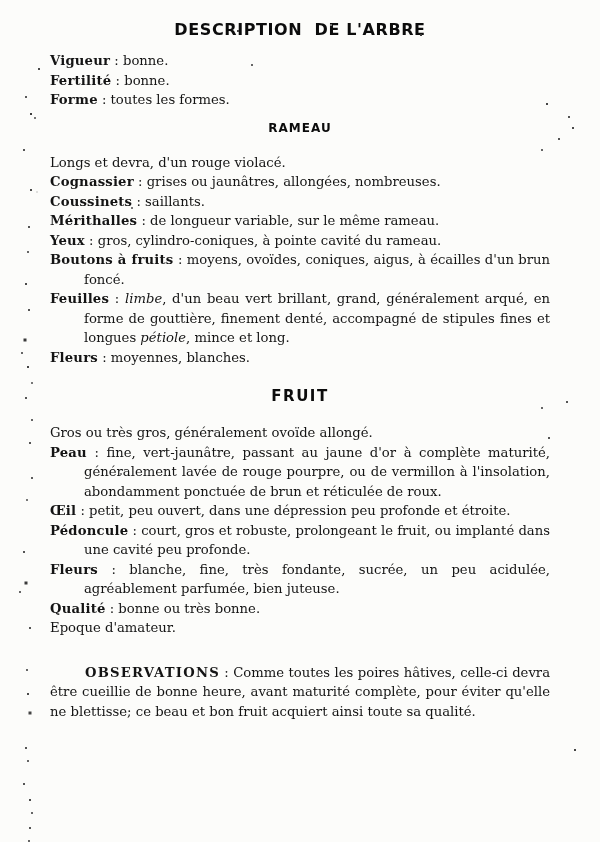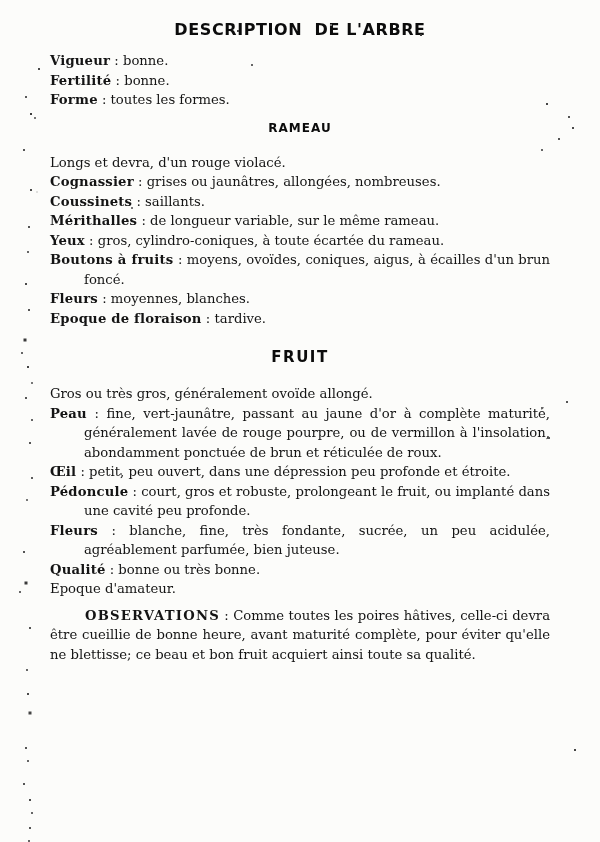--- a/index.html
+++ b/index.html
@@ -33,21 +33,21 @@
     font-size:13.2px;
     line-height:19.5px;
     text-align:justify;
   }
   p.entry{padding-left:34px;text-indent:-34px;}
   .label{font-weight:bold;letter-spacing:0.2px;}
   .it{font-style:italic;}
 
   
   .obs{
-    margin:7px 0 0 0;
+    margin:25px 0 0 0;
     font-size:13.2px;
     line-height:19.8px;
     text-align:justify;
     text-indent:35px;
   }
   .obs .label{letter-spacing:1.2px;}
 
   
   .specks{
     position:absolute;top:0;left:0;width:2px;height:2px;background:transparent;
@@ -88,24 +88,24 @@
       <p class="entry"><span class="label">Forme</span><span class="sep"> : </span><span>toutes les formes.</span></p>
     </div>
 
     <div class="heading h-rameau">RAMEAU</div>
 
     <div>
       <p class="plain">Longs et devra, d'un rouge violacé.</p>
       <p class="entry"><span class="label">Cognassier</span><span class="sep"> : </span><span>grises ou jaunâtres, allongées, nombreuses.</span></p>
       <p class="entry"><span class="label">Coussinets</span><span class="sep"> : </span><span>saillants.</span></p>
       <p class="entry"><span class="label">Mérithalles</span><span class="sep"> : </span><span>de longueur variable, sur le même rameau.</span></p>
-      <p class="entry"><span class="label">Yeux</span><span class="sep"> : </span><span>gros, cylindro-coniques, à toute écartée du rameau.</span></p>
+      <p class="entry"><span class="label">Yeux</span><span class="sep"> : </span><span>gros, cylindro-coniques, à pointe cavité du rameau.</span></p>
       <p class="entry"><span class="label">Boutons à fruits</span><span class="sep"> : </span><span>moyens, ovoïdes, coniques, aigus, à écailles d'un brun foncé.</span></p>
+      <p class="entry"><span class="label">Feuilles</span><span class="sep"> : </span><span class="it">limbe</span><span>, d'un beau vert brillant, grand, généralement arqué, en forme de gouttière, finement denté, accompagné de stipules fines et longues </span><span class="it">pétiole</span><span>, mince et long.</span></p>
       <p class="entry"><span class="label">Fleurs</span><span class="sep"> : </span><span>moyennes, blanches.</span></p>
-      <p class="entry"><span class="label">Epoque de floraison</span><span class="sep"> : </span><span>tardive.</span></p>
     </div>
 
     <div class="heading h-fruit">FRUIT</div>
 
     <div>
       <p class="plain">Gros ou très gros, généralement ovoïde allongé.</p>
       <p class="entry"><span class="label">Peau</span><span class="sep"> : </span><span>fine, vert-jaunâtre, passant au jaune d'or à complète maturité, généralement lavée de rouge pourpre, ou de vermillon à l'insolation, abondamment ponctuée de brun et réticulée de roux.</span></p>
       <p class="entry"><span class="label">Œil</span><span class="sep"> : </span><span>petit, peu ouvert, dans une dépression peu profonde et étroite.</span></p>
       <p class="entry"><span class="label">Pédoncule</span><span class="sep"> : </span><span>court, gros et robuste, prolongeant le fruit, ou implanté dans une cavité peu profonde.</span></p>
       <p class="entry"><span class="label">Fleurs</span><span class="sep"> : </span><span>blanche, fine, très fondante, sucrée, un peu acidulée, agréablement parfumée, bien juteuse.</span></p>

